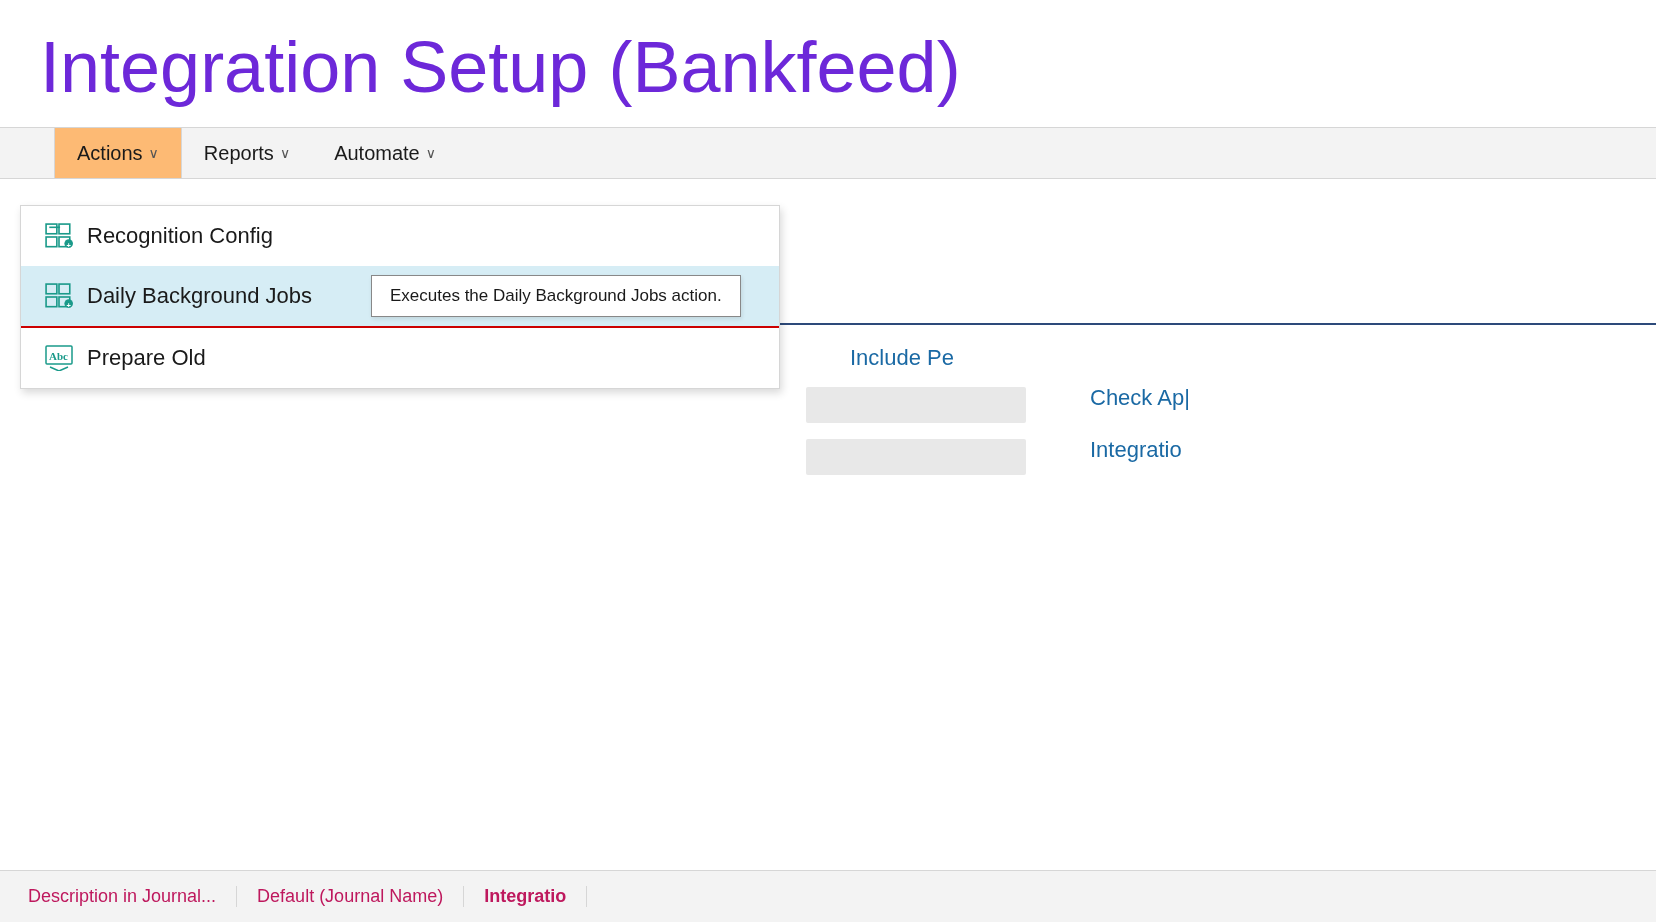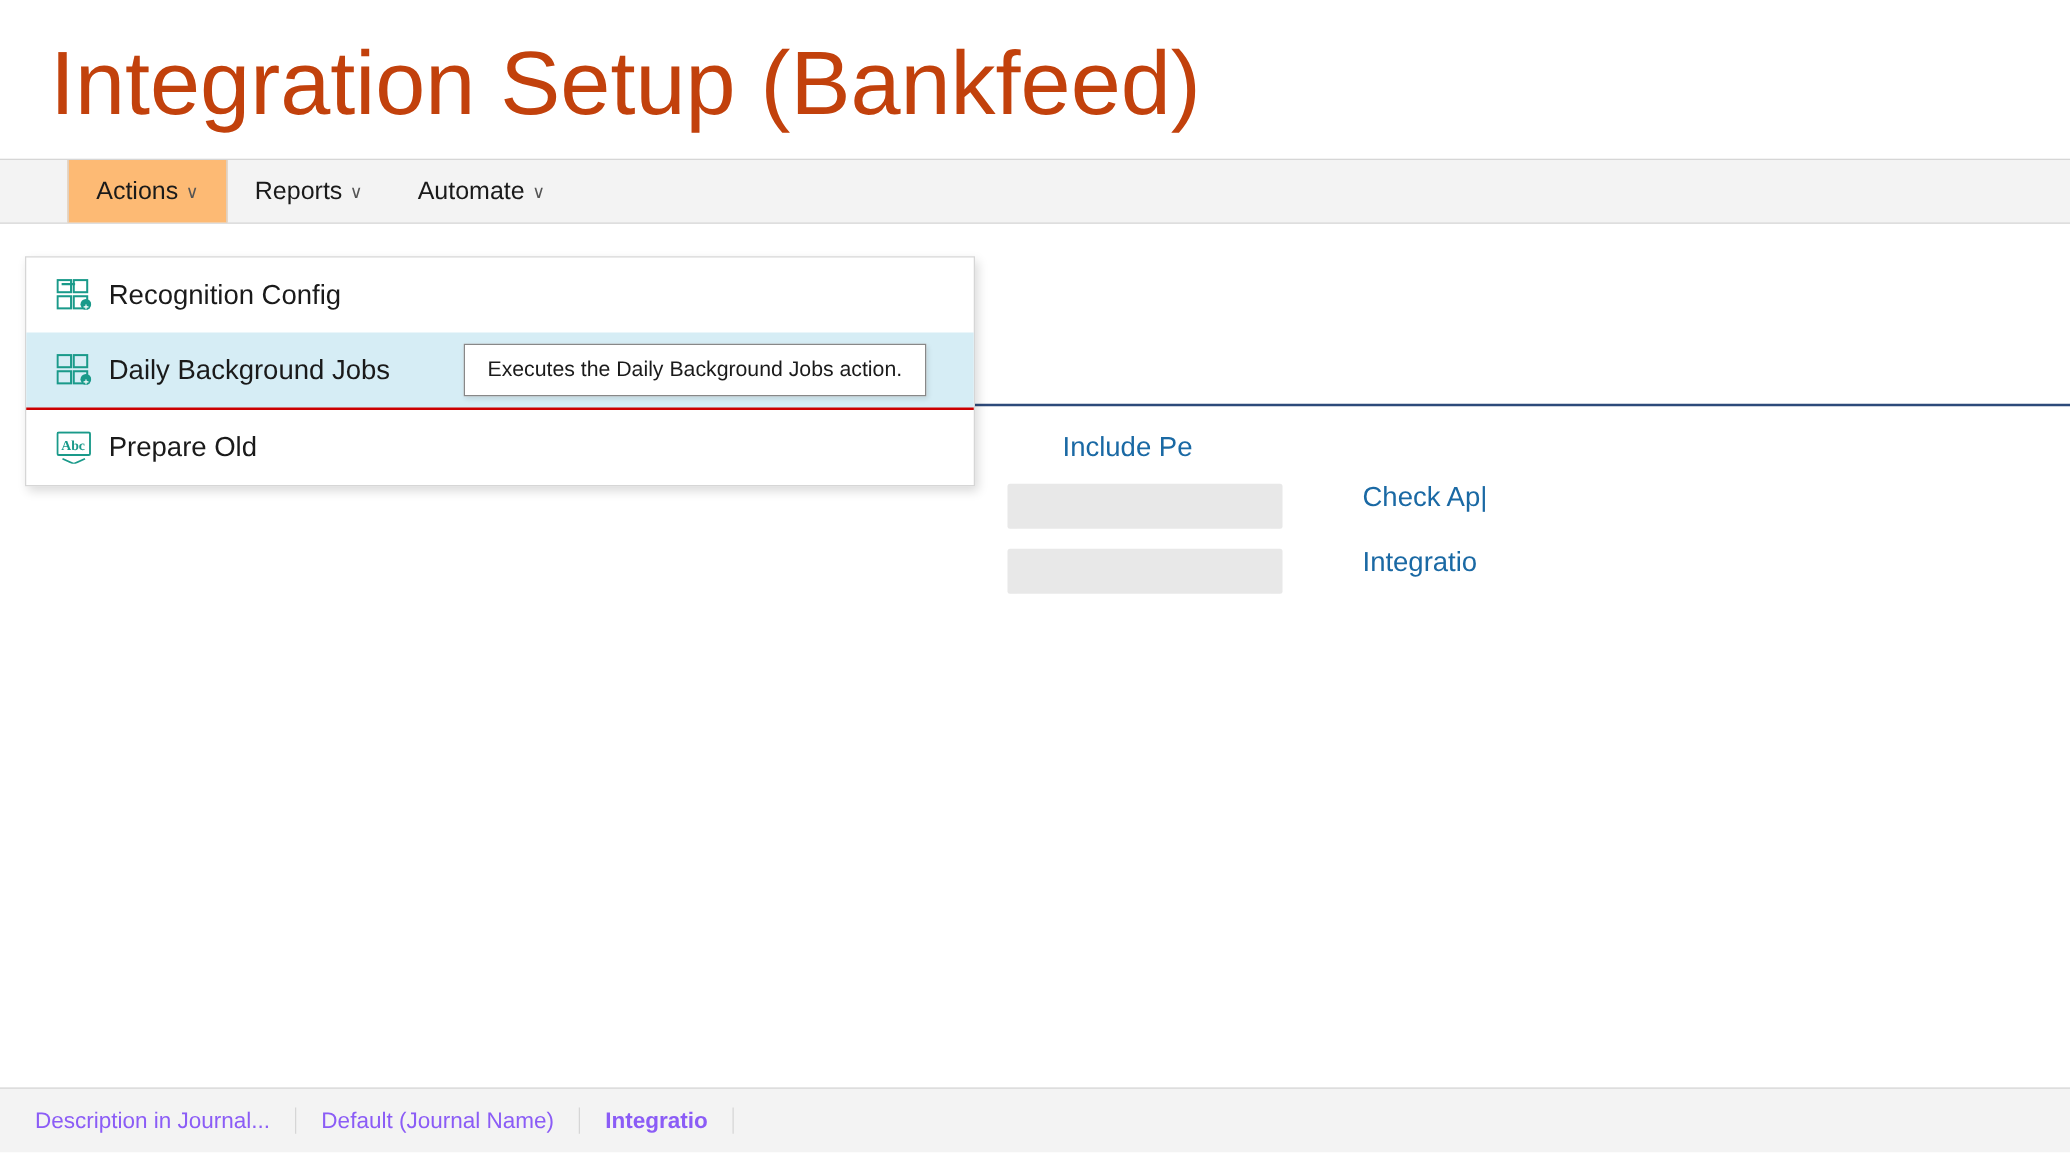--- a/index.html
+++ b/index.html
@@ -13,21 +13,21 @@
       background: #ffffff;
       width: 1656px;
       height: 922px;
       overflow: hidden;
       position: relative;
     }
 
     .page-title {
       font-size: 72px;
       font-weight: 300;
-      color: #c2410c;
+      color: #6d28d9;
       padding: 28px 40px 20px 40px;
       line-height: 1.1;
     }
 
     .toolbar-bar {
       background: #f3f3f3;
       border-top: 1px solid #d6d6d6;
       border-bottom: 1px solid #d6d6d6;
       display: flex;
       align-items: stretch;
@@ -169,21 +169,21 @@
       border-top: 1px solid #d6d6d6;
       display: flex;
       align-items: center;
       padding: 0 20px;
       gap: 0;
       background: #f3f3f3;
     }
 
     .bottom-col {
       font-size: 18px;
-      color: #8b5cf6;
+      color: #be185d;
       padding: 0 20px;
       border-right: 1px solid #d6d6d6;
     }
 
     .bottom-col:first-child {
       padding-left: 8px;
     }
 
     .bottom-col.bold {
       font-weight: 700;

